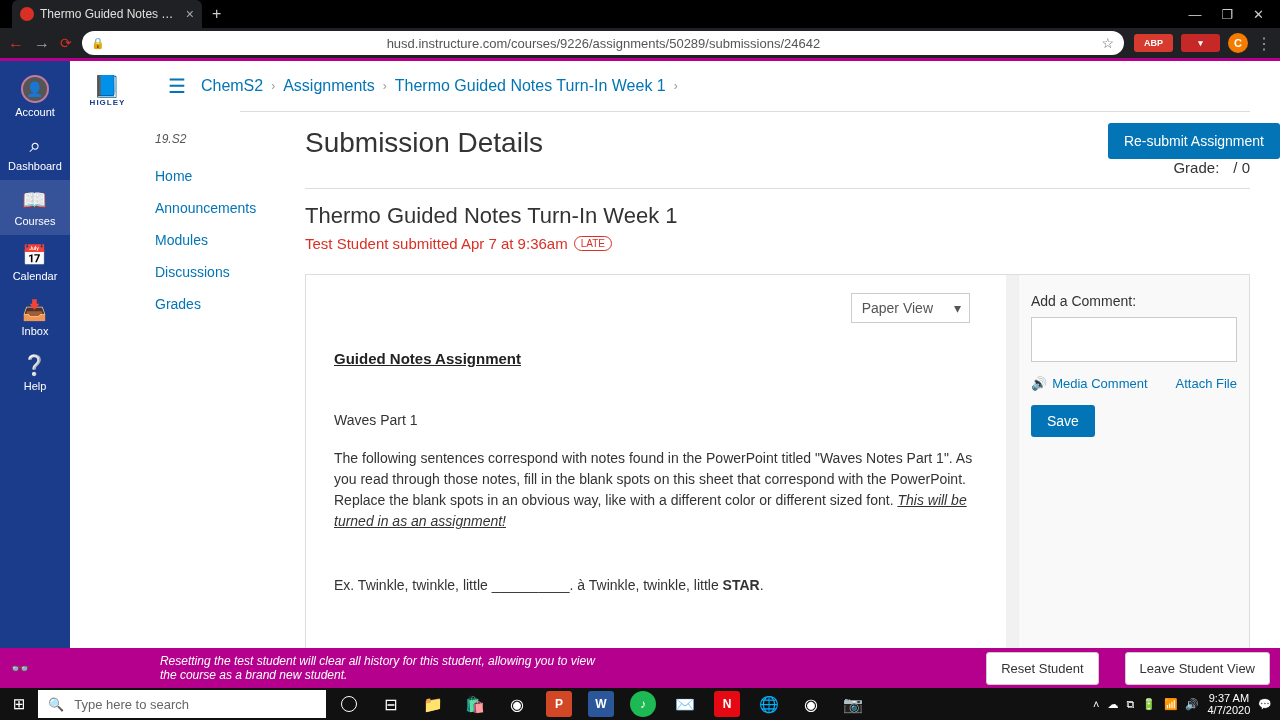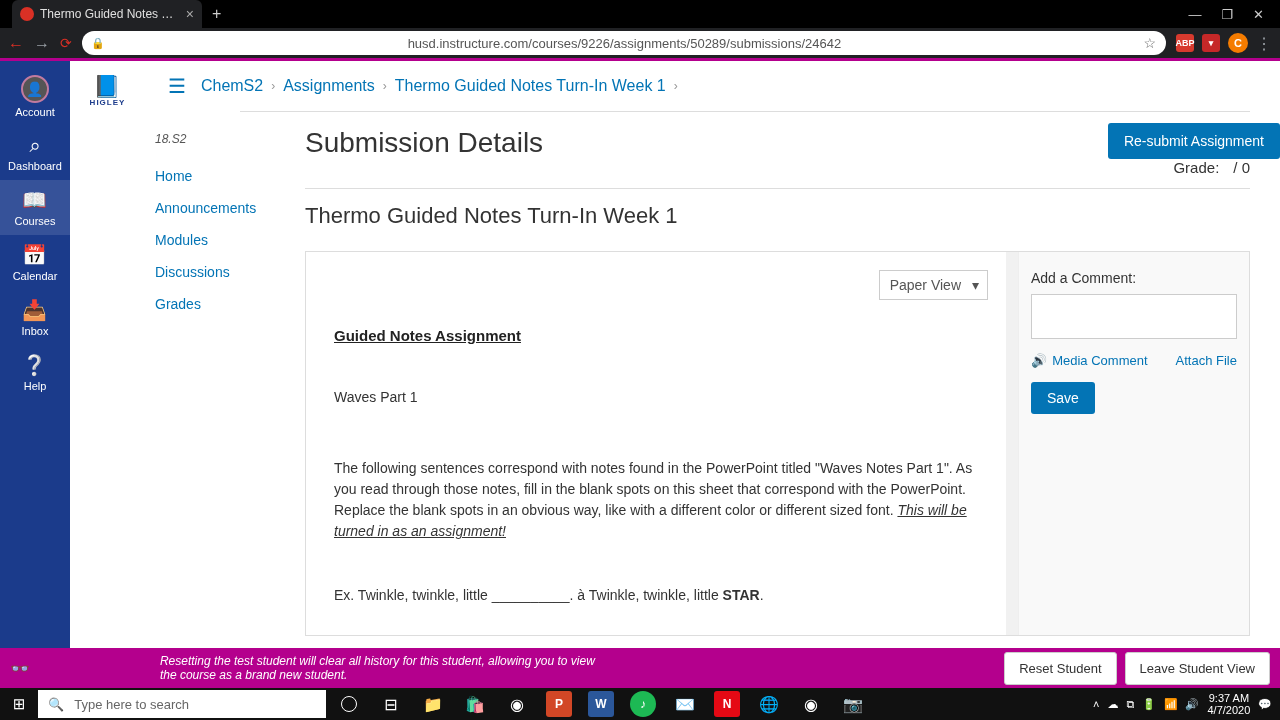--- a/index.html
+++ b/index.html
@@ -16,21 +16,21 @@
 
 .addrbar { height: 30px; background: #202124; display: flex; align-items: center; padding: 0 8px; gap: 10px; }
 .nav-arrow { color: #9aa0a6; font-size: 16px; }
 .nav-arrow.back { color: #d93025; }
 .reload { color: #d93025; font-size: 14px; }
 .url-box { flex: 1; background: #fff; height: 24px; border-radius: 12px; display: flex; align-items: center; padding: 0 10px; font-size: 13px; color: #555; gap: 8px; }
 .lock { color: #5f6368; font-size: 11px; }
 .url-text { flex: 1; text-align: center; }
 .star { color: #666; font-size: 14px; }
 .ext-icons { display: flex; gap: 8px; align-items: center; }
-.ext-badge { width: 18px; height: 18px; border-radius: 3px; display: flex; align-items: center; justify-content: center; font-size: 9px; color: #fff; font-weight: bold; }
+.ext-badge { width: 39px; height: 18px; border-radius: 3px; display: flex; align-items: center; justify-content: center; font-size: 9px; color: #fff; font-weight: bold; }
 .abp { background: #d73a2e; }
 .pdf { background: #c62828; }
 .avatar { width: 20px; height: 20px; border-radius: 50%; background: #f57c00; color: #fff; display: flex; align-items: center; justify-content: center; font-size: 11px; font-weight: bold; }
 
 
 .page { position: absolute; top: 58px; left: 0; right: 0; bottom: 32px; background: #fff; border-top: 3px solid #b4008d; overflow: hidden; }
 .page-inner { display: flex; height: 100%; }
 
 
 .global-nav { width: 70px; background: #1b3b8b; display: flex; flex-direction: column; align-items: center; padding-top: 6px; }
@@ -67,43 +67,43 @@
 
 .assign-title { font-size: 22px; font-weight: 400; color: #333; margin-top: 14px; }
 .submitted-line { color: #d93025; font-size: 15px; margin-top: 6px; display:flex;align-items:center;gap:6px; }
 .late-pill { border: 1px solid #d93025; color: #d93025; font-size: 10px; padding: 1px 6px; border-radius: 10px; }
 .resubmit { position: absolute; top: 62px; right: 0; background: #0374b5; color: #fff; border: none; padding: 10px 16px; font-size: 14px; border-radius: 3px; }
 
 .preview-row { display: flex; margin-top: 22px; border: 1px solid #ddd; height: 385px; }
 .preview-pane { flex: 1; padding: 20px 28px; position: relative; overflow: hidden; border-right: 1px solid #eee; }
 .preview-pane::after { content:""; position:absolute; top:0; right:0; width:12px; height:100%; background:#f1f1f1; }
 .preview-thumb { position:absolute; right:1px; top:0; width:10px; height:180px; background:#c1c1c1; border-radius:4px; }
-.view-select { position: absolute; top: 18px; right: 30px; border: 1px solid #ccc; padding: 6px 26px 6px 10px; font-size: 14px; color: #555; background: #fff; }
+.view-select { position: absolute; top: 18px; right: 48px; border: 1px solid #ccc; padding: 6px 36px 6px 10px; font-size: 14px; color: #555; background: #fff; }
 .view-select::after { content:"▾"; position:absolute; right:8px; color:#555; }
 .doc-title { font-weight: bold; text-decoration: underline; font-size: 15px; color: #222; margin-top: 55px; }
 .doc-sub { margin-top: 45px; font-size: 14px; color: #333; }
-.doc-para { margin-top: 53px; font-size: 14px; color: #333; line-height: 1.5; }
+.doc-para { margin-top: 20px; font-size: 14px; color: #333; line-height: 1.5; }
 .doc-para .ul { font-style: italic; text-decoration: underline; }
 .doc-ex { margin-top: 45px; font-size: 14px; color: #333; }
 .doc-ex .bold { font-weight: bold; }
 
 .comment-pane { width: 230px; background: #f9f9f9; padding: 18px 12px; }
 .comment-label { font-size: 14px; color: #333; margin-bottom: 8px; }
 .comment-box { width: 100%; height: 45px; border: 1px solid #ccc; background:#fff; resize:none; }
 .comment-links { display: flex; justify-content: space-between; margin-top: 10px; font-size: 13px; }
 .comment-links a { color: #0374b5; text-decoration: none; }
 .media-link { display:flex;align-items:center;gap:5px; }
 .save-btn { background: #0374b5; color: #fff; border: none; padding: 8px 16px; font-size: 14px; border-radius: 3px; margin-top: 14px; }
 
 
 .student-bar { position: absolute; bottom: 32px; left: 0; right: 0; height: 40px; background: #b4008d; display: flex; align-items: center; color: #fff; font-size: 14px; padding: 0 10px; }
 .sv-icon { font-size: 16px; margin-right: 10px; }
 .sv-text { font-weight: bold; }
 .sv-desc { margin-left: 120px; font-size: 12px; font-style: italic; max-width: 440px; line-height: 1.2; }
-.sv-buttons { margin-left: auto; display: flex; gap: 8px; }
+.sv-buttons { margin-left: auto; display: flex; gap: 26px; }
 .sv-buttons button { background: #fff; color: #333; border: 1px solid #ccc; padding: 8px 14px; font-size: 13px; border-radius: 3px; }
 
 
 .taskbar { position: absolute; bottom: 0; left: 0; right: 0; height: 32px; background: #111; display: flex; align-items: center; }
 .start { width: 38px; height: 32px; display:flex;align-items:center;justify-content:center;color:#fff;font-size:15px; }
 .search-box { width: 288px; height: 28px; background: #fff; display: flex; align-items: center; padding: 0 10px; gap: 10px; color: #666; font-size: 13px; }
 .task-icons { display: flex; gap: 8px; margin-left: 6px; align-items: center; }
 .task-icon { width: 34px; height: 32px; display:flex;align-items:center;justify-content:center;font-size:16px;color:#fff; }
 .ti-circle { border:1.5px solid #fff; width:16px; height:16px; border-radius:50%; }
 .task-app { width:26px;height:26px;border-radius:3px;display:flex;align-items:center;justify-content:center;font-size:12px;font-weight:bold;color:#fff; }
@@ -191,40 +191,44 @@
             <a>Assignments</a>
             <span class="sep">›</span>
             <a>Thermo Guided Notes Turn-In Week 1</a>
             <span class="sep">›</span>
           </div>
         </div>
         <div class="hr"></div>
 
         <div class="body-row">
           <div class="course-nav">
-            <div class="term">18.S2</div>
+            <div class="term">19.S2</div>
             <ul>
               <li><a>Home</a></li>
               <li><a>Announcements</a></li>
               <li><a>Modules</a></li>
               <li><a>Discussions</a></li>
               <li><a>Grades</a></li>
             </ul>
           </div>
 
           <div class="submission">
             <div class="sub-header">
               <div class="sub-title">Submission Details</div>
               <div class="grade-box">
                 <span>Grade:</span>
                 <span>/ 0</span>
               </div>
             </div>
 
             <div class="assign-title">Thermo Guided Notes Turn-In Week 1</div>
+            <div class="submitted-line">
+              <span>Test Student submitted Apr 7 at 9:36am</span>
+              <span class="late-pill">LATE</span>
+            </div>
             <button class="resubmit">Re-submit Assignment</button>
 
             <div class="preview-row">
               <div class="preview-pane">
                 <div class="preview-thumb"></div>
                 <div class="view-select">Paper View</div>
                 <div class="doc-title">Guided Notes Assignment</div>
                 <div class="doc-sub">Waves Part 1</div>
                 <div class="doc-para">
                   <span>The following sentences correspond with notes found in the PowerPoint titled "Waves Notes Part 1". As you read through those notes, fill in the blank spots on this sheet that correspond with the PowerPoint. Replace the blank spots in an obvious way, like with a different color or different sized font. </span><span class="ul">This will be turned in as an assignment!</span>

